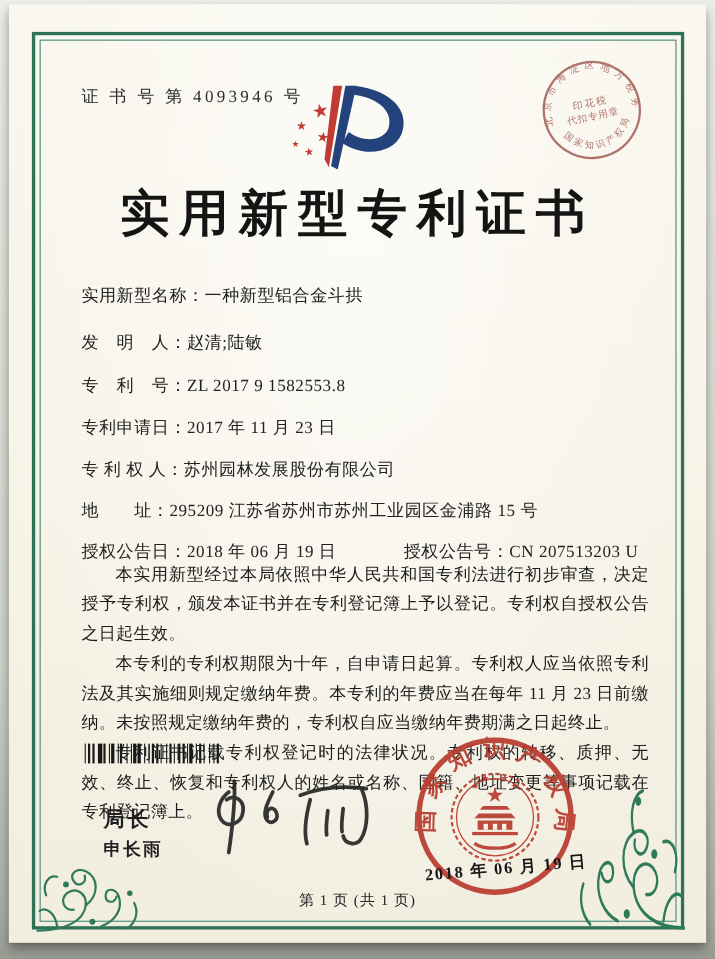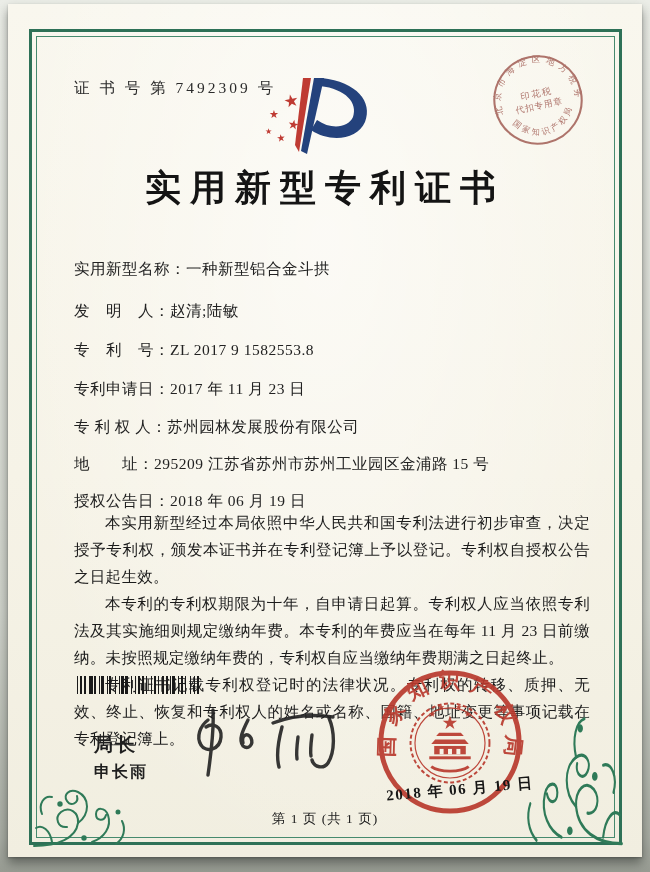--- a/index.html
+++ b/index.html
@@ -13,21 +13,21 @@
     background:
       radial-gradient(ellipse at 50% 28%,rgba(255,255,255,.55),rgba(255,255,255,0) 72%),
       linear-gradient(180deg,#f9f7ee 0%,#f6f3e7 55%,#f1eee0 100%);
     box-shadow:0 6px 10px rgba(35,40,35,.5),0 1px 2px rgba(0,0,0,.25);
   }
   .frame-outer{position:absolute;left:21px;top:25px;right:20px;bottom:12px;border:3px solid #2e7157;}
   .frame-inner{position:absolute;left:28px;top:32px;right:27px;bottom:19px;border:1px solid #468a6e;}
   .cert-no{position:absolute;left:66px;top:74px;font-size:15.5px;letter-spacing:3px;color:#2b2b2b;white-space:pre;}
   .logo{position:absolute;left:253px;top:68px;width:130px;height:92px;}
   .tax-stamp{position:absolute;left:482px;top:48px;width:96px;height:96px;transform:rotate(-12deg);opacity:.8;}
-  .title{position:absolute;left:0;right:0;top:160px;text-align:center;font-size:36px;font-weight:bold;letter-spacing:9px;color:#141414;}
+  .title{position:absolute;left:0;right:0;top:160px;text-align:center;font-size:45px;font-weight:bold;letter-spacing:9px;color:#141414;}
   .row{position:absolute;left:66px;font-size:15.5px;color:#222;white-space:pre;letter-spacing:.5px;}
   .row .lbl{font-weight:500;}
   .r1{top:255px}.r2{top:297px}.r3{top:336px}.r4{top:375px}.r5{top:413px}.r6{top:450px}
   .grant-left{top:487px}
   .grant-right{position:absolute;left:359px;top:487px;font-size:15.5px;color:#222;white-space:pre;letter-spacing:.5px;}
   .body-text{position:absolute;left:66px;top:505px;width:516px;font-size:15.5px;line-height:27px;
     text-align:justify;color:#1c1c1c;letter-spacing:.3px;}
   .body-text p{margin:0;text-indent:2em;}
   .barcode{position:absolute;left:69px;top:672px;height:18px;display:flex;}
   .barcode span{display:inline-block;height:100%;}
@@ -46,21 +46,21 @@
   .flourish-br{position:absolute;left:514px;top:686px;width:104px;height:160px;transform:scaleX(-1);}
 </style>
 </head>
 <body>
 
 <div class="paper">
 
   <div class="frame-outer"></div>
   <div class="frame-inner"></div>
 
-  <div class="cert-no">证 书 号 第 7492309 号</div>
+  <div class="cert-no">证 书 号 第 4093946 号</div>
 
   <svg class="logo" viewBox="0 0 130 92">
     <polygon points="42,6 50,6 38,80 34,73" fill="#bf3b33"></polygon>
     <polygon points="53,6 63,6 46,82 40,79" fill="#24427c"></polygon>
     <path d="M 61,6 C 96,10 112,30 104,50 C 96,68 69,71 50,58 L 56,48 C 70,58 87,56 92,45 C 97,31 85,17 59,14 Z" fill="#24427c"></path>
     <text x="24" y="36" font-size="17" fill="#bf3b33" transform="rotate(-12 24 36)">★</text>
     <text x="8" y="46" font-size="11" fill="#bf3b33">★</text>
     <text x="26" y="56" font-size="13" fill="#bf3b33" transform="rotate(10 26 56)">★</text>
     <text x="4" y="62" font-size="8" fill="#bf3b33">★</text>
     <text x="16" y="70" font-size="10" fill="#bf3b33" transform="rotate(-8 16 70)">★</text>
@@ -85,20 +85,21 @@
   <div class="title">实用新型专利证书</div>
 
   <div class="row r1"><span class="lbl">实用新型名称：</span><span>一种新型铝合金斗拱</span></div>
   <div class="row r2"><span class="lbl">发　明　人：</span><span>赵清;陆敏</span></div>
   <div class="row r3"><span class="lbl">专　利　号：</span><span>ZL 2017 9 1582553.8</span></div>
   <div class="row r4"><span class="lbl">专利申请日：</span><span>2017 年 11 月 23 日</span></div>
   <div class="row r5"><span class="lbl">专 利 权 人：</span><span>苏州园林发展股份有限公司</span></div>
   <div class="row r6"><span class="lbl">地　　址：</span><span>295209 江苏省苏州市苏州工业园区金浦路 15 号</span></div>
 
   <div class="row grant-left"><span class="lbl">授权公告日：</span><span>2018 年 06 月 19 日</span></div>
+  <div class="grant-right"><span class="lbl">授权公告号：</span><span>CN 207513203 U</span></div>
 
   <div class="body-text">
     <p>本实用新型经过本局依照中华人民共和国专利法进行初步审查，决定授予专利权，颁发本证书并在专利登记簿上予以登记。专利权自授权公告之日起生效。</p>
     <p>本专利的专利权期限为十年，自申请日起算。专利权人应当依照专利法及其实施细则规定缴纳年费。本专利的年费应当在每年 11 月 23 日前缴纳。未按照规定缴纳年费的，专利权自应当缴纳年费期满之日起终止。</p>
     <p>专利证书记载专利权登记时的法律状况。专利权的转移、质押、无效、终止、恢复和专利权人的姓名或名称、国籍、地址变更等事项记载在专利登记簿上。</p>
   </div>
 
   <div class="barcode">
       <span class="bar" style="width: 1.35px;"></span>
       <span class="gap" style="width: 1.35px;"></span>

